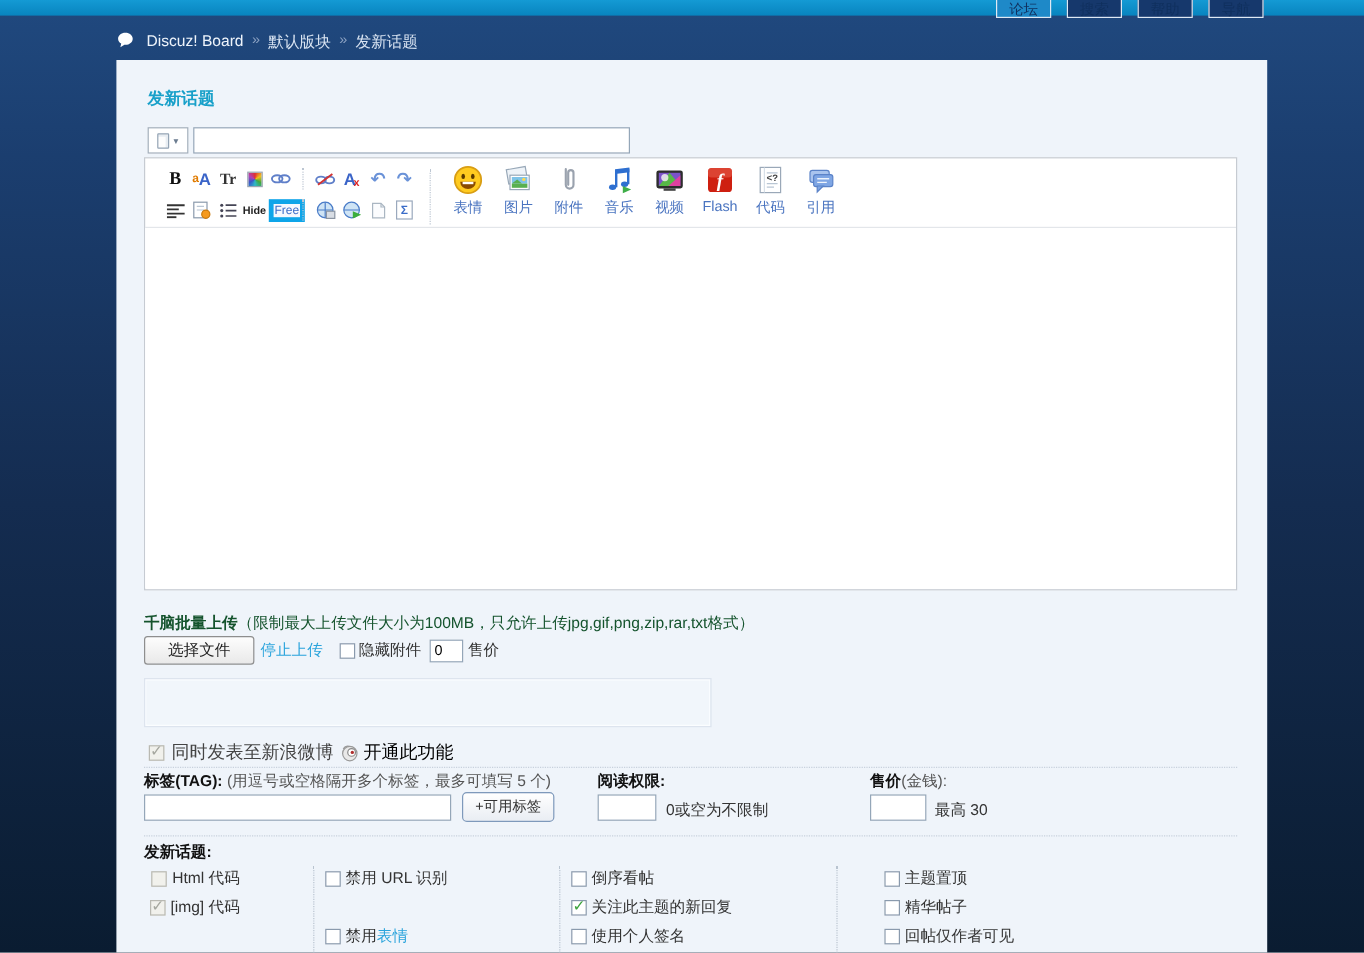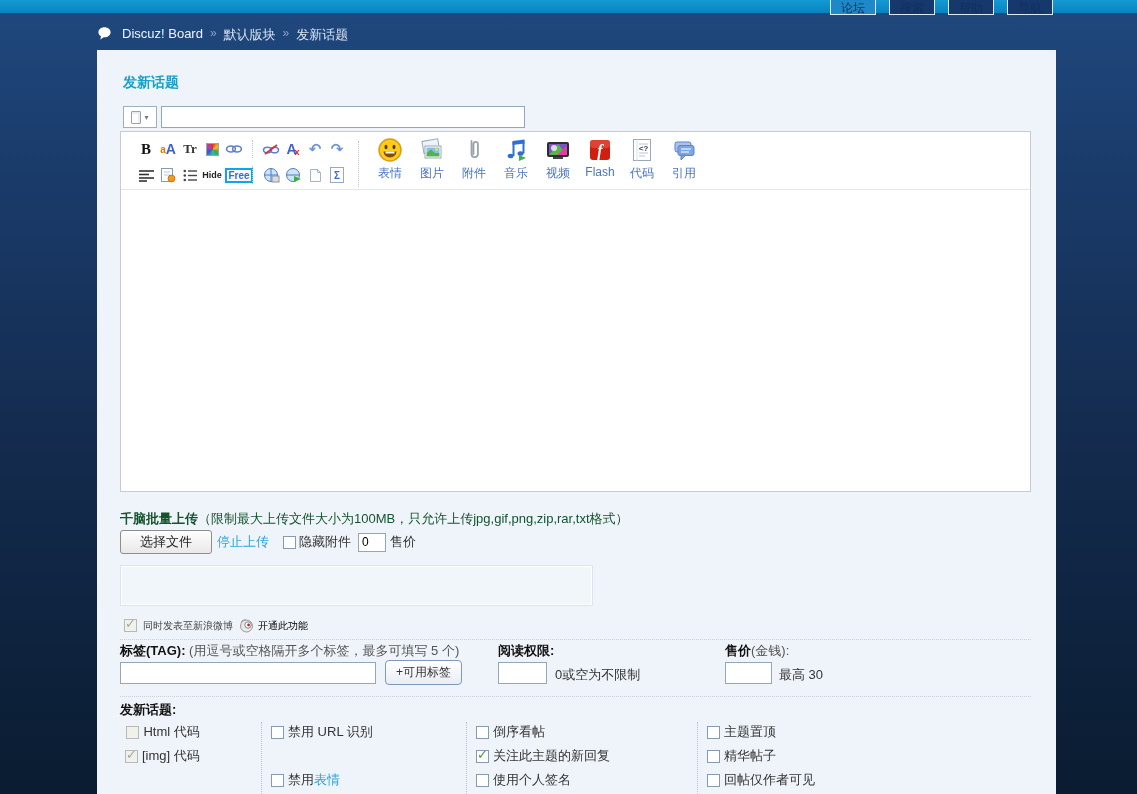--- a/index.html
+++ b/index.html
@@ -48,21 +48,21 @@
   .vsep-big { width:1px; height:46px; border-left:1px dotted #bcc6d2; margin:2px 10px 0 10px; }
   .g-bold { font-family:"Liberation Serif","DejaVu Serif",serif; font-weight:bold; color:#111; font-size:15px; }
   .g-a { color:#e07b00; font-size:10px; font-weight:bold; }
   .g-A { color:#3a64c8; font-size:14px; font-weight:bold; }
   .g-tr { font-family:"Liberation Serif","DejaVu Serif",serif; font-weight:bold; color:#333; font-size:13px; }
   .palette { width:13px; height:13px; border:1px solid #9aa5b2;
     background:conic-gradient(#e03030,#f0c020,#40a840,#30b8c8,#3858c8,#b040b8,#e03030); }
   .g-arrow { color:#6a92d8; font-size:15px; font-weight:bold; }
   .g-x { color:#d22; font-size:9px; font-weight:bold; margin-left:-2px; margin-top:6px; }
   .g-hide { font-size:9px; font-weight:bold; color:#222; letter-spacing:0; }
-  .g-free { font-size:10px; font-weight:bold; color:#3a6cc8; border:2px solid #0ea5e9; padding:0 1px; background:#f4f8fe;margin-left:10px; }
+  .g-free { font-size:10px; font-weight:normal; color:#3a6cc8; border:4px solid #0ea5e9; padding:0 1px; background:#f4f8fe;margin-left:10px; }
   .g-sigma-box { width:14px; height:16px; border:1px solid #9aa9bd; background:#fff; font-size:10px;
     font-weight:bold; color:#3a6cc8; display:flex; align-items:center; justify-content:center; }
   .bigbtns { display:flex; margin-top:-2px; }
   .bigbtn { width:42px; display:flex; flex-direction:column; align-items:center; cursor:pointer; }
   .bigbtn .blabel { font-size:12px; color:#4a74c0; margin-top:2px; white-space:nowrap; }
   .canvas { height:300px; background:#fff; cursor:text; }
 
   
   .upload-heading { position:absolute; left:23px; top:460px; font-size:13px; color:#14532d; }
   .upload-heading b { font-size:13px; }
@@ -75,21 +75,21 @@
   .queue-box { position:absolute; left:23px; top:515px; width:473px; height:41px;
     background:#f1f6fb; border:1px solid #dde4ee; box-shadow:inset 0 0 0 1px #fbfdff; }
 
   
   .cb { display:inline-block; width:13px; height:13px; background:#fff; border:1px solid #8a9aad;
     position:relative; vertical-align:-2px; cursor:pointer; flex:none; }
   .cb.dis { background:#f1f1ec; border-color:#b9b9b2; cursor:default; }
   .cb.on::after { content:"✓"; position:absolute; left:0px; top:-4px; font-size:13px; font-weight:bold; color:#3ba23b; }
   .cb.dis.on::after { color:#a5a79f; }
 
-  .weibo-row { position:absolute; left:27px; top:568px; display:flex; align-items:center; font-size:10px; color:#444;justify-content:center; }
+  .weibo-row { position:absolute; left:27px; top:568px; display:flex; align-items:center; font-size:15px; color:#444;justify-content:center; }
   .red-link { color:#000000; cursor:pointer; }
 
   .hdiv { position:absolute; left:23px; width:911px; border-top:1px dotted #c7d0dc; }
 
   .sec-label { position:absolute; font-size:13px; color:#222; white-space:nowrap; }
   .sec-label b { color:#111; }
   .sec-label .dim { color:#555; font-weight:normal; }
   .text-input { position:absolute; border:1px solid #94a6b8; background:#fff; font-size:13px; padding:0 4px; height:22px; }
   .tag-btn { position:absolute; left:288px; top:610px; height:25px; padding:0 10px; font-size:12px; color:#333;
     border:1px solid #7e99bb; border-radius:4px; background:linear-gradient(180deg,#ffffff,#e9edf3); cursor:pointer; }
@@ -421,21 +421,21 @@
       <div class="opt-row">
         <span class="cb on"></span>
         <span>关注此主题的新回复</span>
       </div>
       <div class="opt-row">
         <span class="cb"></span>
         <span>使用个人签名</span>
       </div>
     </div>
 
-    <div class="opt-col" style="left:610px;top:675px;justify-content:center;">
+    <div class="opt-col" style="left:640px;top:675px;justify-content:center;">
       <div class="opt-row">
         <span class="cb"></span>
         <span>主题置顶</span>
       </div>
       <div class="opt-row">
         <span class="cb"></span>
         <span>精华帖子</span>
       </div>
       <div class="opt-row">
         <span class="cb"></span>

